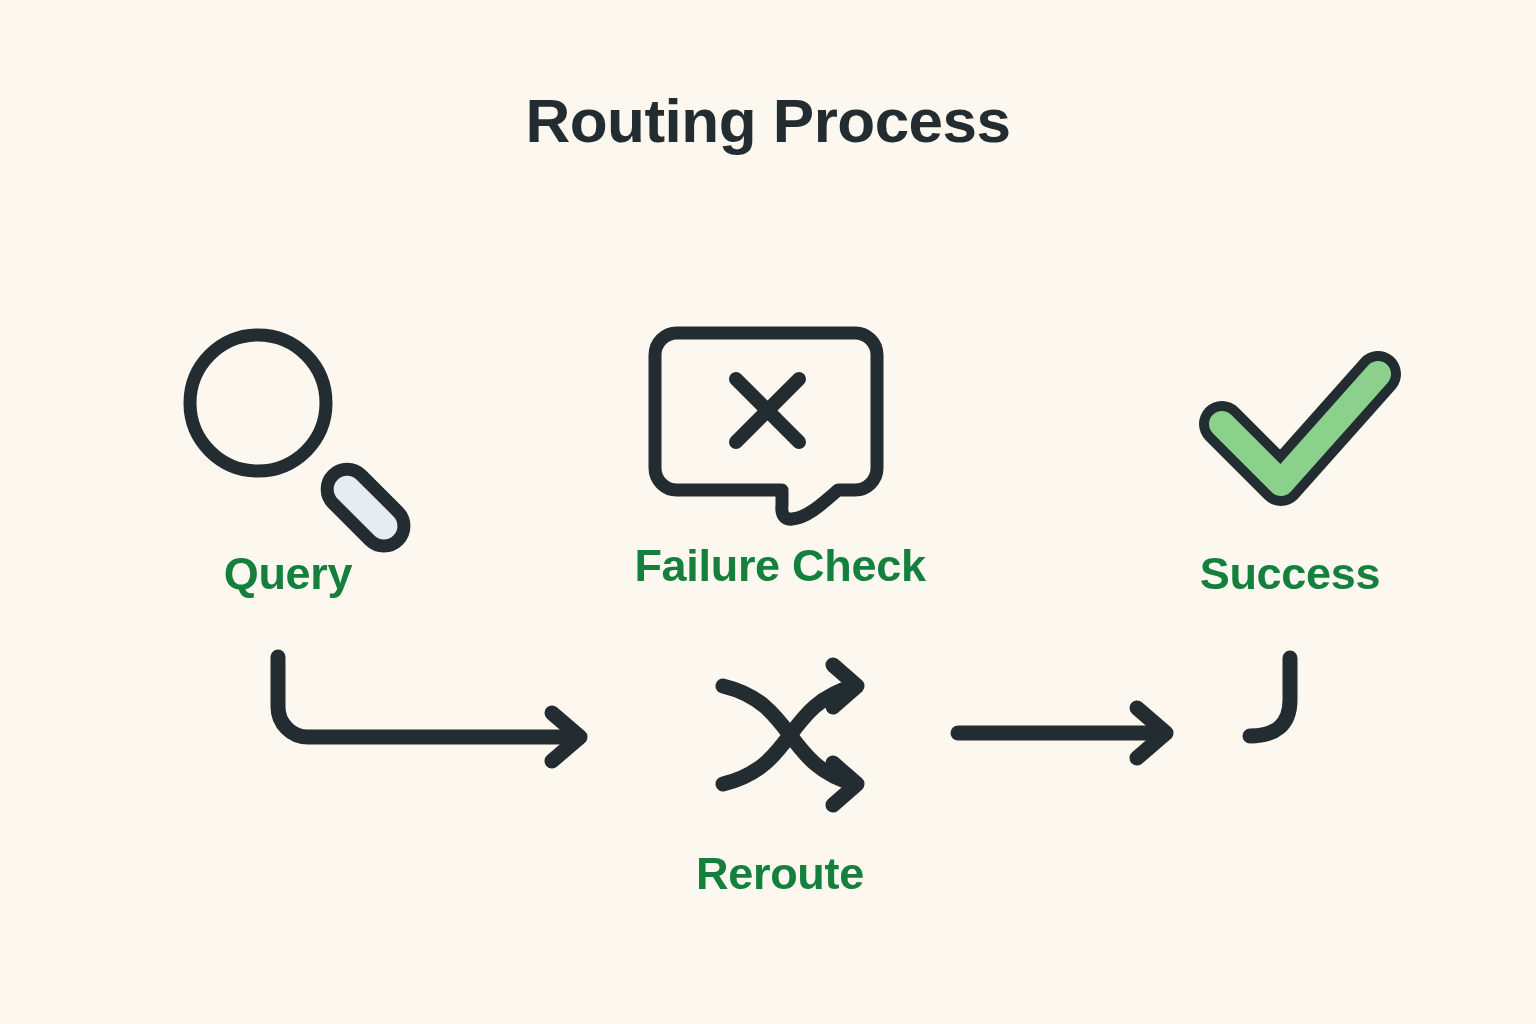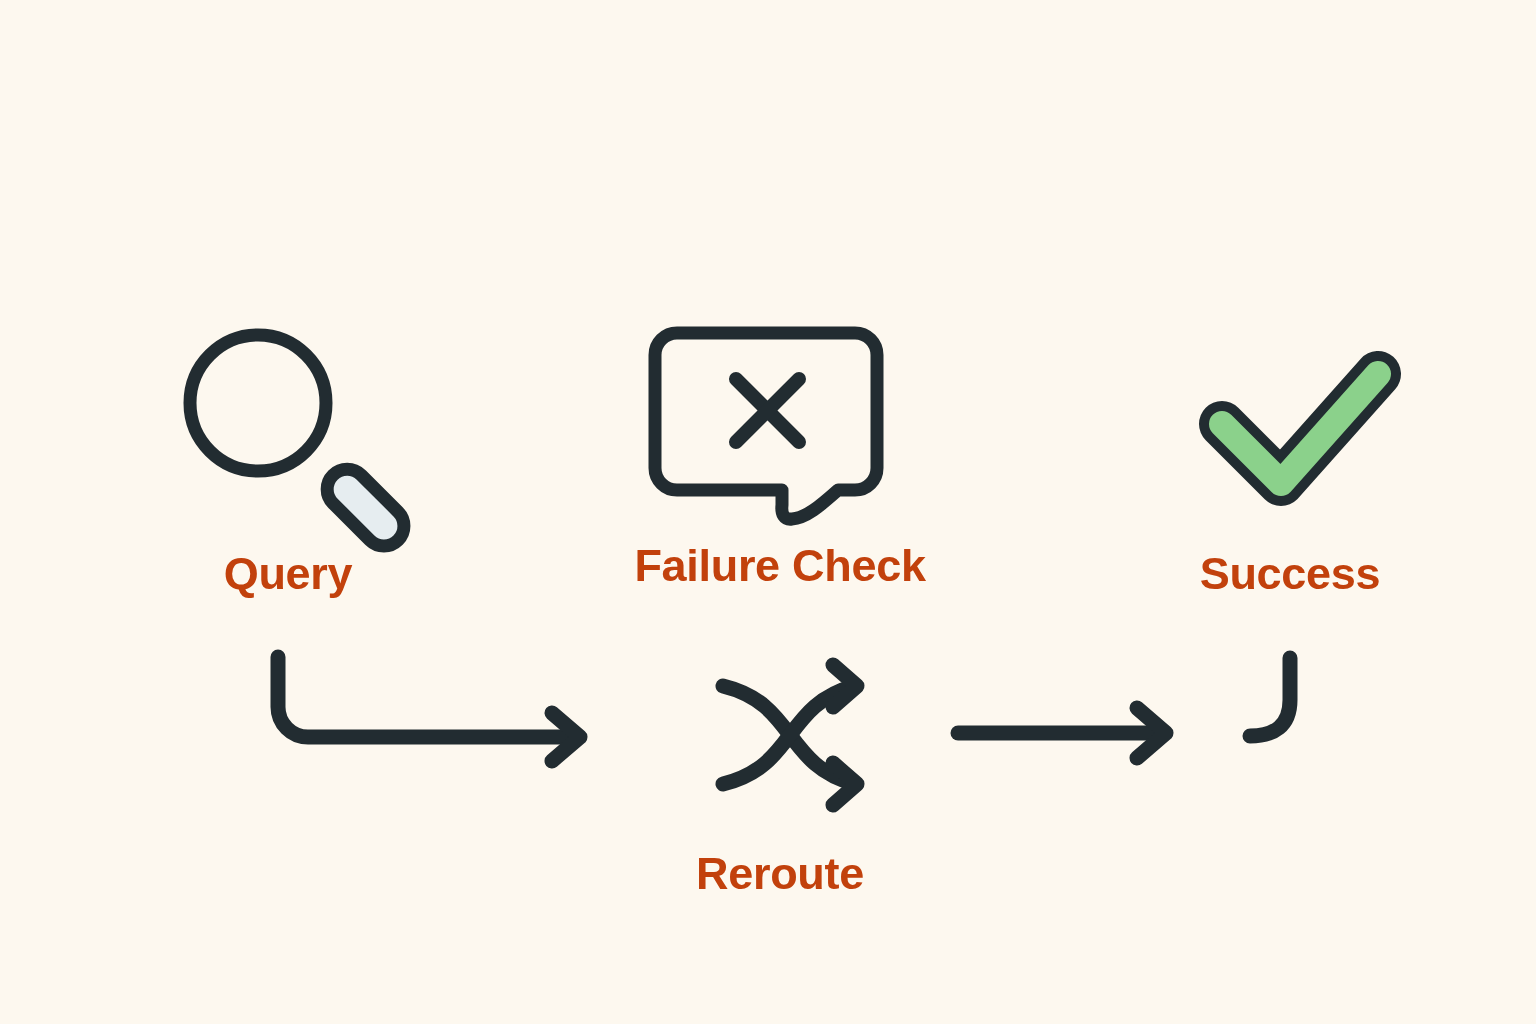--- a/index.html
+++ b/index.html
@@ -30,21 +30,21 @@
     font-weight: bold;
     color: #222c31;
     letter-spacing: -0.5px;
     line-height: 1.05;
   }
   .node-label {
     position: absolute;
     text-align: center;
     font-size: 45px;
     font-weight: bold;
-    color: #c2410c;
+    color: #15803d;
     letter-spacing: -0.3px;
     white-space: nowrap;
   }
   #label-query   { left: 108px;  top: 548px; width: 360px; }
   #label-failure { left: 600px;  top: 540px; width: 360px; }
   #label-success { left: 1110px; top: 548px; width: 360px; }
   #label-reroute { left: 600px;  top: 848px; width: 360px; }
 
   .icon-layer {
     position: absolute;
@@ -52,20 +52,21 @@
     width: 1536px;
     height: 1024px;
   }
   svg { display: block; }
 </style>
 </head>
 <body>
 
 <div id="canvas">
 
+  <div class="title">Routing Process</div>
 
   <svg class="icon-layer" viewBox="0 0 1536 1024" width="1536" height="1024">
 
     <g>
       <g transform="rotate(45 350 492)">
         <rect x="326" y="472" width="92" height="40" rx="20" ry="20" fill="#e6edf0" stroke="#222c31" stroke-width="13"></rect>
       </g>
       <circle cx="258" cy="403" r="68" fill="none" stroke="#222c31" stroke-width="13"></circle>
     </g>
 

